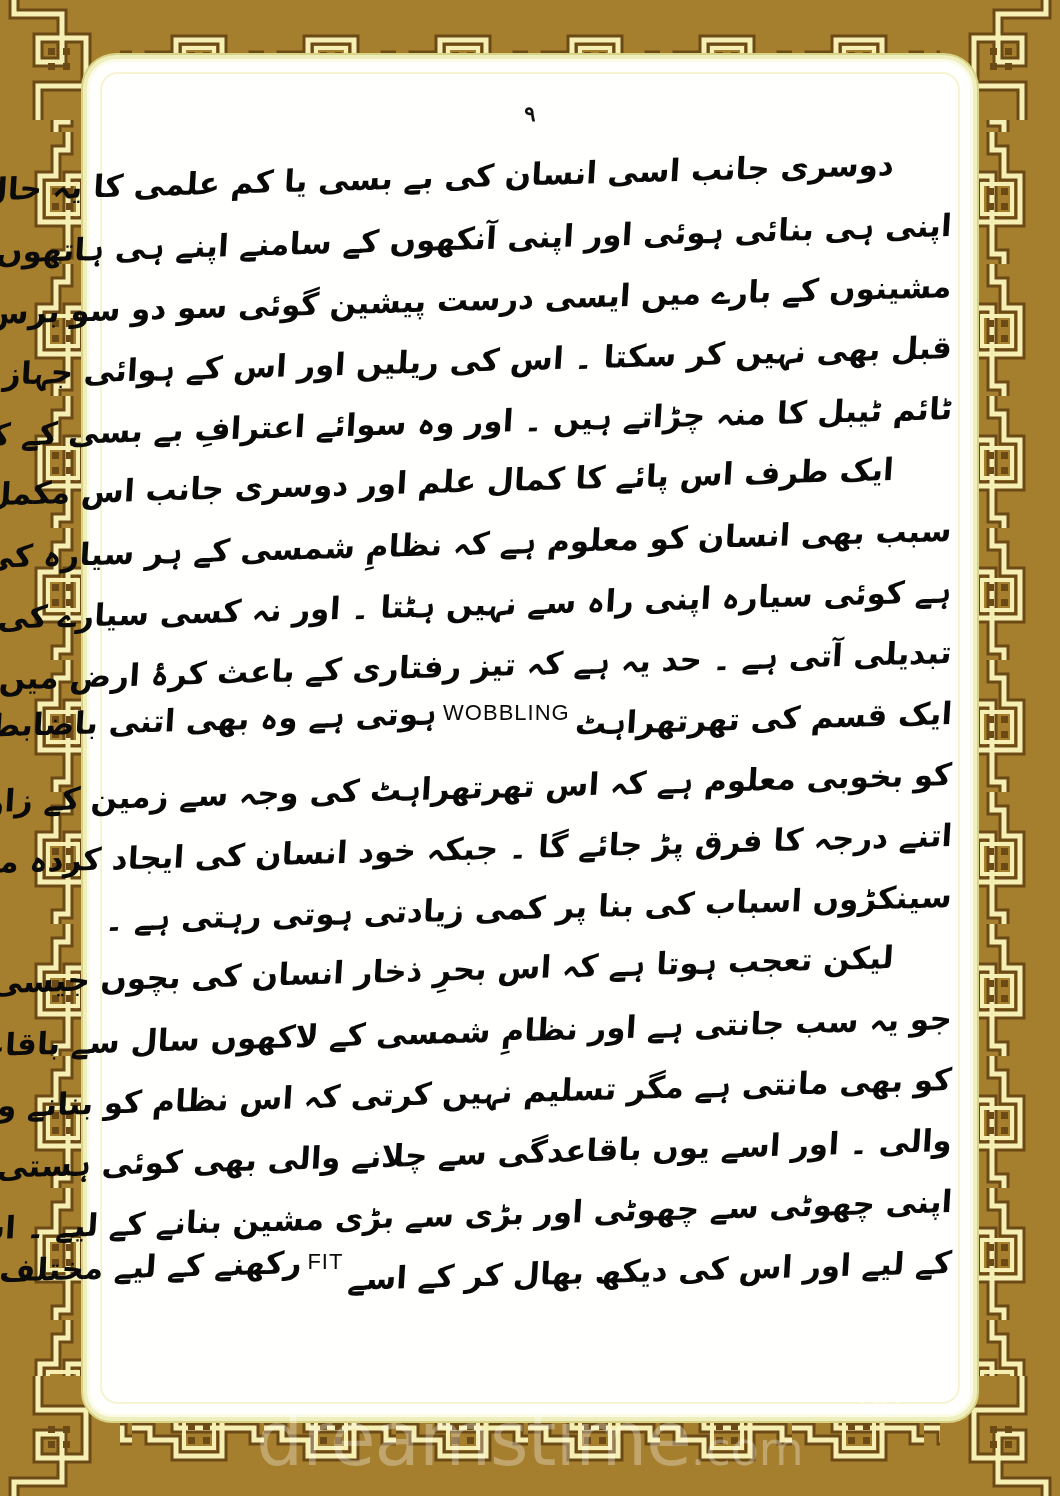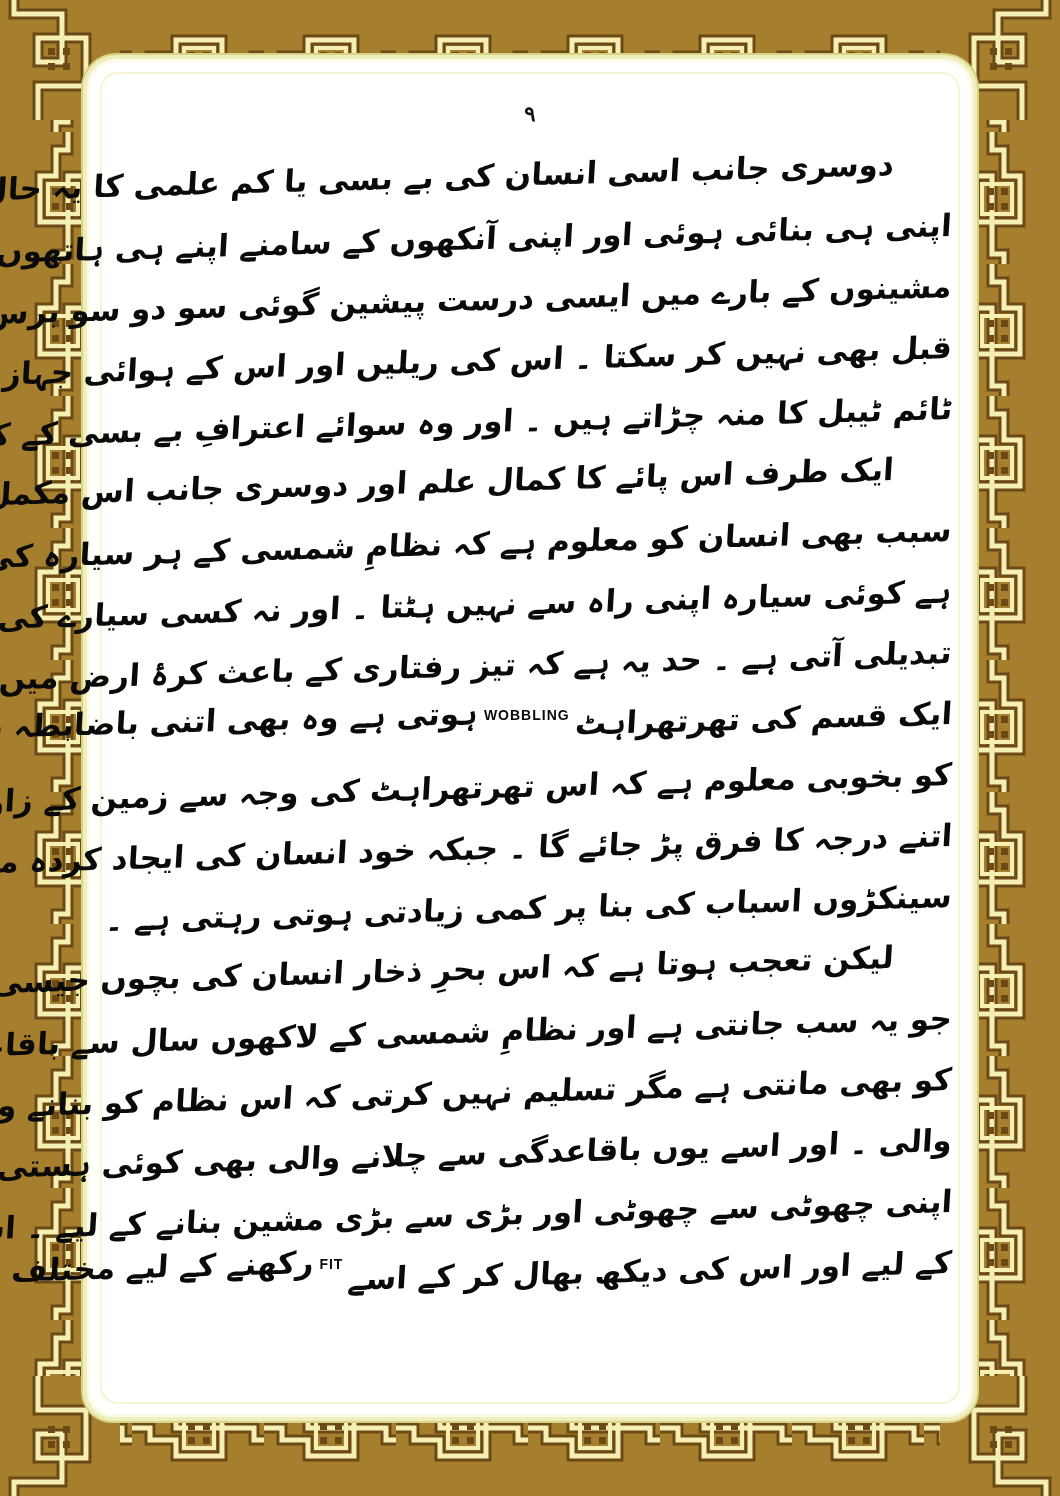--- a/index.html
+++ b/index.html
@@ -101,22 +101,22 @@
     font-weight: 600;
     letter-spacing: -0.5px;
     transform: skewX(-5deg) rotate(-1.6deg);
     transform-origin: right center;
     font-family: "DejaVu Sans", sans-serif;
   }
 
   .line .en {
     display: inline-block;
     font-family: "Liberation Sans", sans-serif;
-    font-size: 14px;
-    font-weight: 700;
+    font-size: 22px;
+    font-weight: 400;
     letter-spacing: 1px;
     direction: ltr;
     unicode-bidi: isolate;
     transform: none;
     padding: 0 6px;
     vertical-align: 4px;
   }
 
   .line.indent { padding-right: 58px; }
 
@@ -339,14 +339,18 @@
         <div class="line"><span class="ur">والی ۔ اور اسے یوں باقاعدگی سے چلانے والی بھی کوئی ہستی ہونی ہی چاہیئے</span></div>
         <div class="line"><span class="ur">اپنی چھوٹی سے چھوٹی اور بڑی سے بڑی مشین بنانے کے لیے ۔ اسے چلانے</span></div>
         <div class="line">
           <span class="ur">کے لیے اور اس کی دیکھ بھال کر کے اسے</span><span class="en">FIT</span><span class="ur">رکھنے کے لیے مختلف قسم</span>
         </div>
 
       </div>
     </div>
   </div>
 
+  <div class="watermark">
+    <div class="watermark-text"><span>dreamstime</span><span class="dot-com">.com</span></div>
+    <div class="watermark-mark"></div>
+  </div>
 
 </div>
 
 </body></html>

